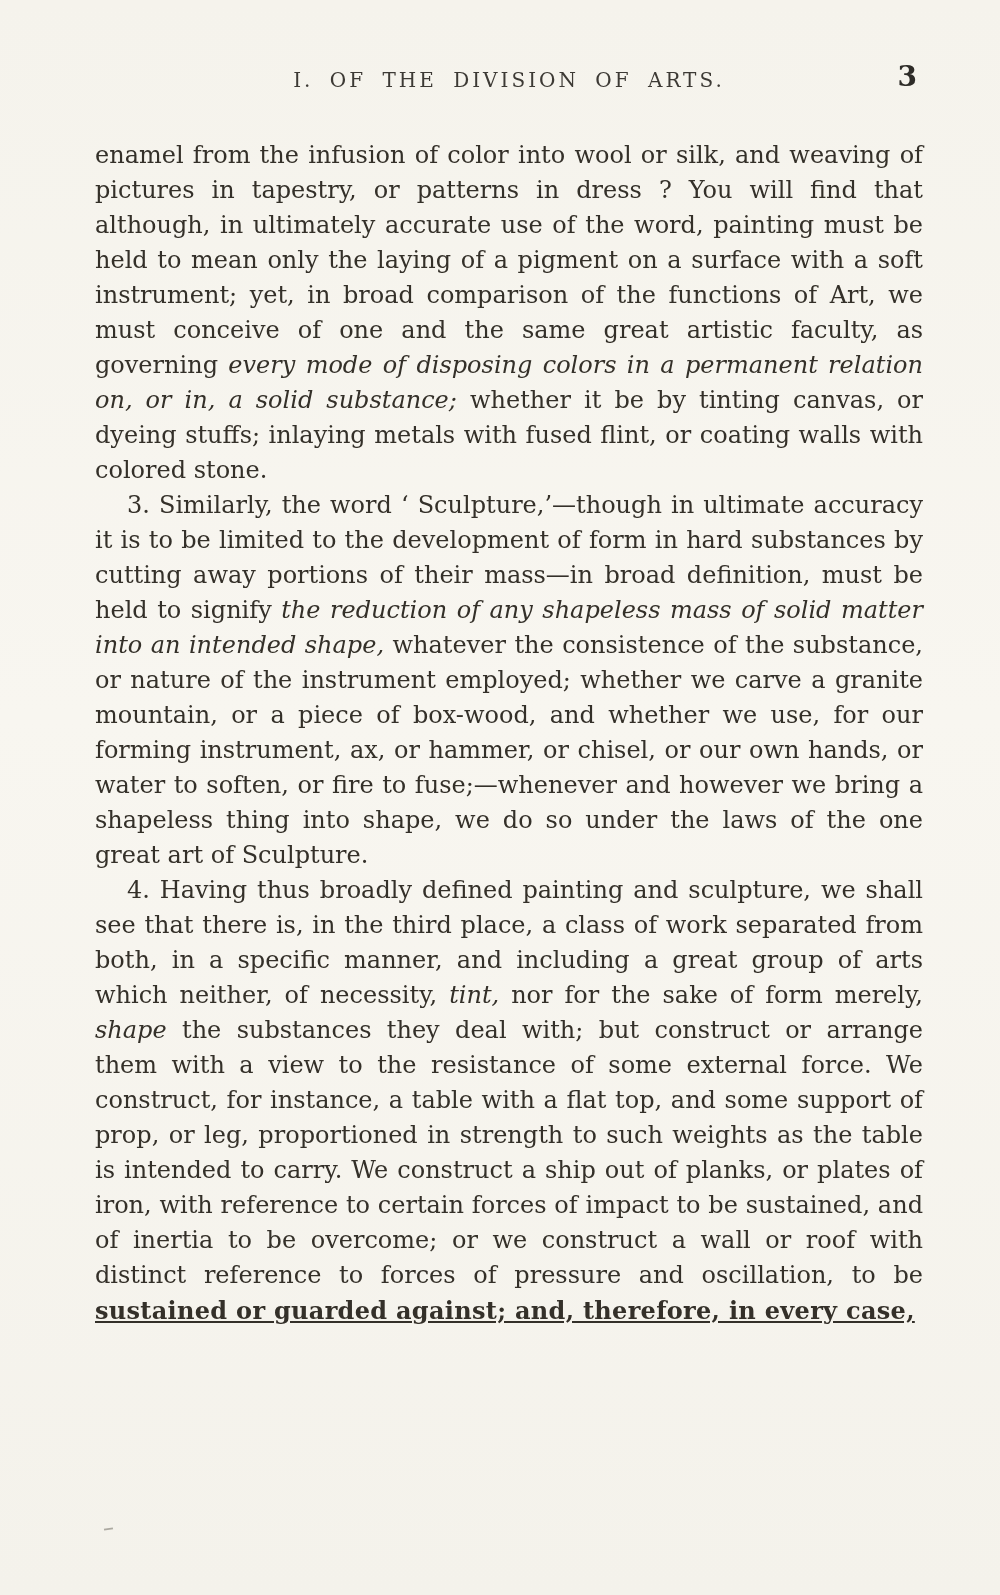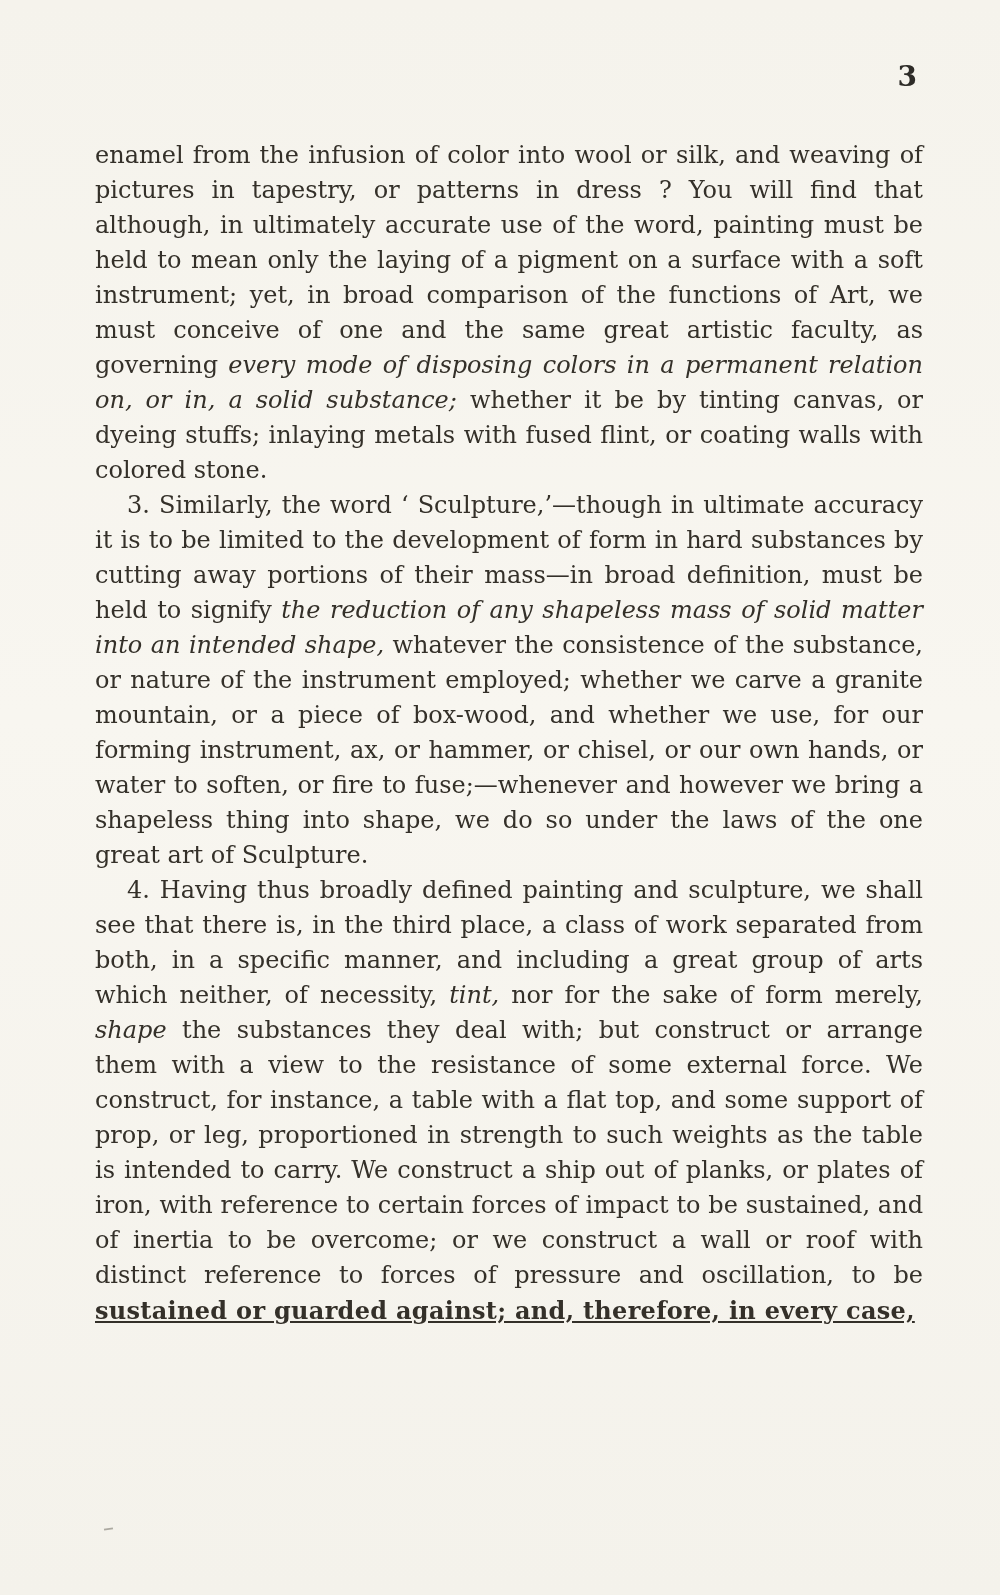--- a/index.html
+++ b/index.html
@@ -77,20 +77,21 @@
     opacity: 0.7;
   }
 </style>
 </head>
 <body>
 
 <div class="page">
   <div class="content">
 
     <header class="running-head">
+      <div class="head-title">I. OF THE DIVISION OF ARTS.</div>
       <div class="page-number">3</div>
     </header>
 
     <main class="body-text">
 
       <p class="para"><span class="run">enamel from the infusion of color into wool or silk, and weaving of pictures in tapestry, or patterns in dress ? You will find that although, in ultimately accurate use of the word, painting must be held to mean only the laying of a pigment on a surface with a soft instrument; yet, in broad comparison of the functions of Art, we must conceive of one and the same great artistic faculty, as governing </span><span class="run it">every mode of disposing colors in a permanent relation on, or in, a solid substance;</span><span class="run"> whether it be by tinting canvas, or dyeing stuffs; inlaying metals with fused flint, or coating walls with colored stone.</span></p>
 
       <p class="para indent"><span class="run">3. Similarly, the word ‘ Sculpture,’—though in ultimate accuracy it is to be limited to the development of form in hard substances by cutting away portions of their mass—in broad definition, must be held to signify </span><span class="run it">the reduction of any shapeless mass of solid matter into an intended shape,</span><span class="run"> whatever the consistence of the substance, or nature of the instrument employed; whether we carve a granite mountain, or a piece of box-wood, and whether we use, for our forming instrument, ax, or hammer, or chisel, or our own hands, or water to soften, or fire to fuse;—whenever and however we bring a shapeless thing into shape, we do so under the laws of the one great art of Sculpture.</span></p>
 
       <p class="para indent"><span class="run">4. Having thus broadly defined painting and sculpture, we shall see that there is, in the third place, a class of work separated from both, in a specific manner, and including a great group of arts which neither, of necessity, </span><span class="run it">tint,</span><span class="run"> nor for the sake of form merely, </span><span class="run it">shape</span><span class="run"> the substances they deal with; but construct or arrange them with a view to the resistance of some external force. We construct, for instance, a table with a flat top, and some support of prop, or leg, proportioned in strength to such weights as the table is intended to carry. We construct a ship out of planks, or plates of iron, with reference to certain forces of impact to be sustained, and of inertia to be overcome; or we construct a wall or roof with distinct reference to forces of pressure and oscillation, to be </span><span class="run bd">sustained or guarded against; and, therefore, in every case,</span></p>

